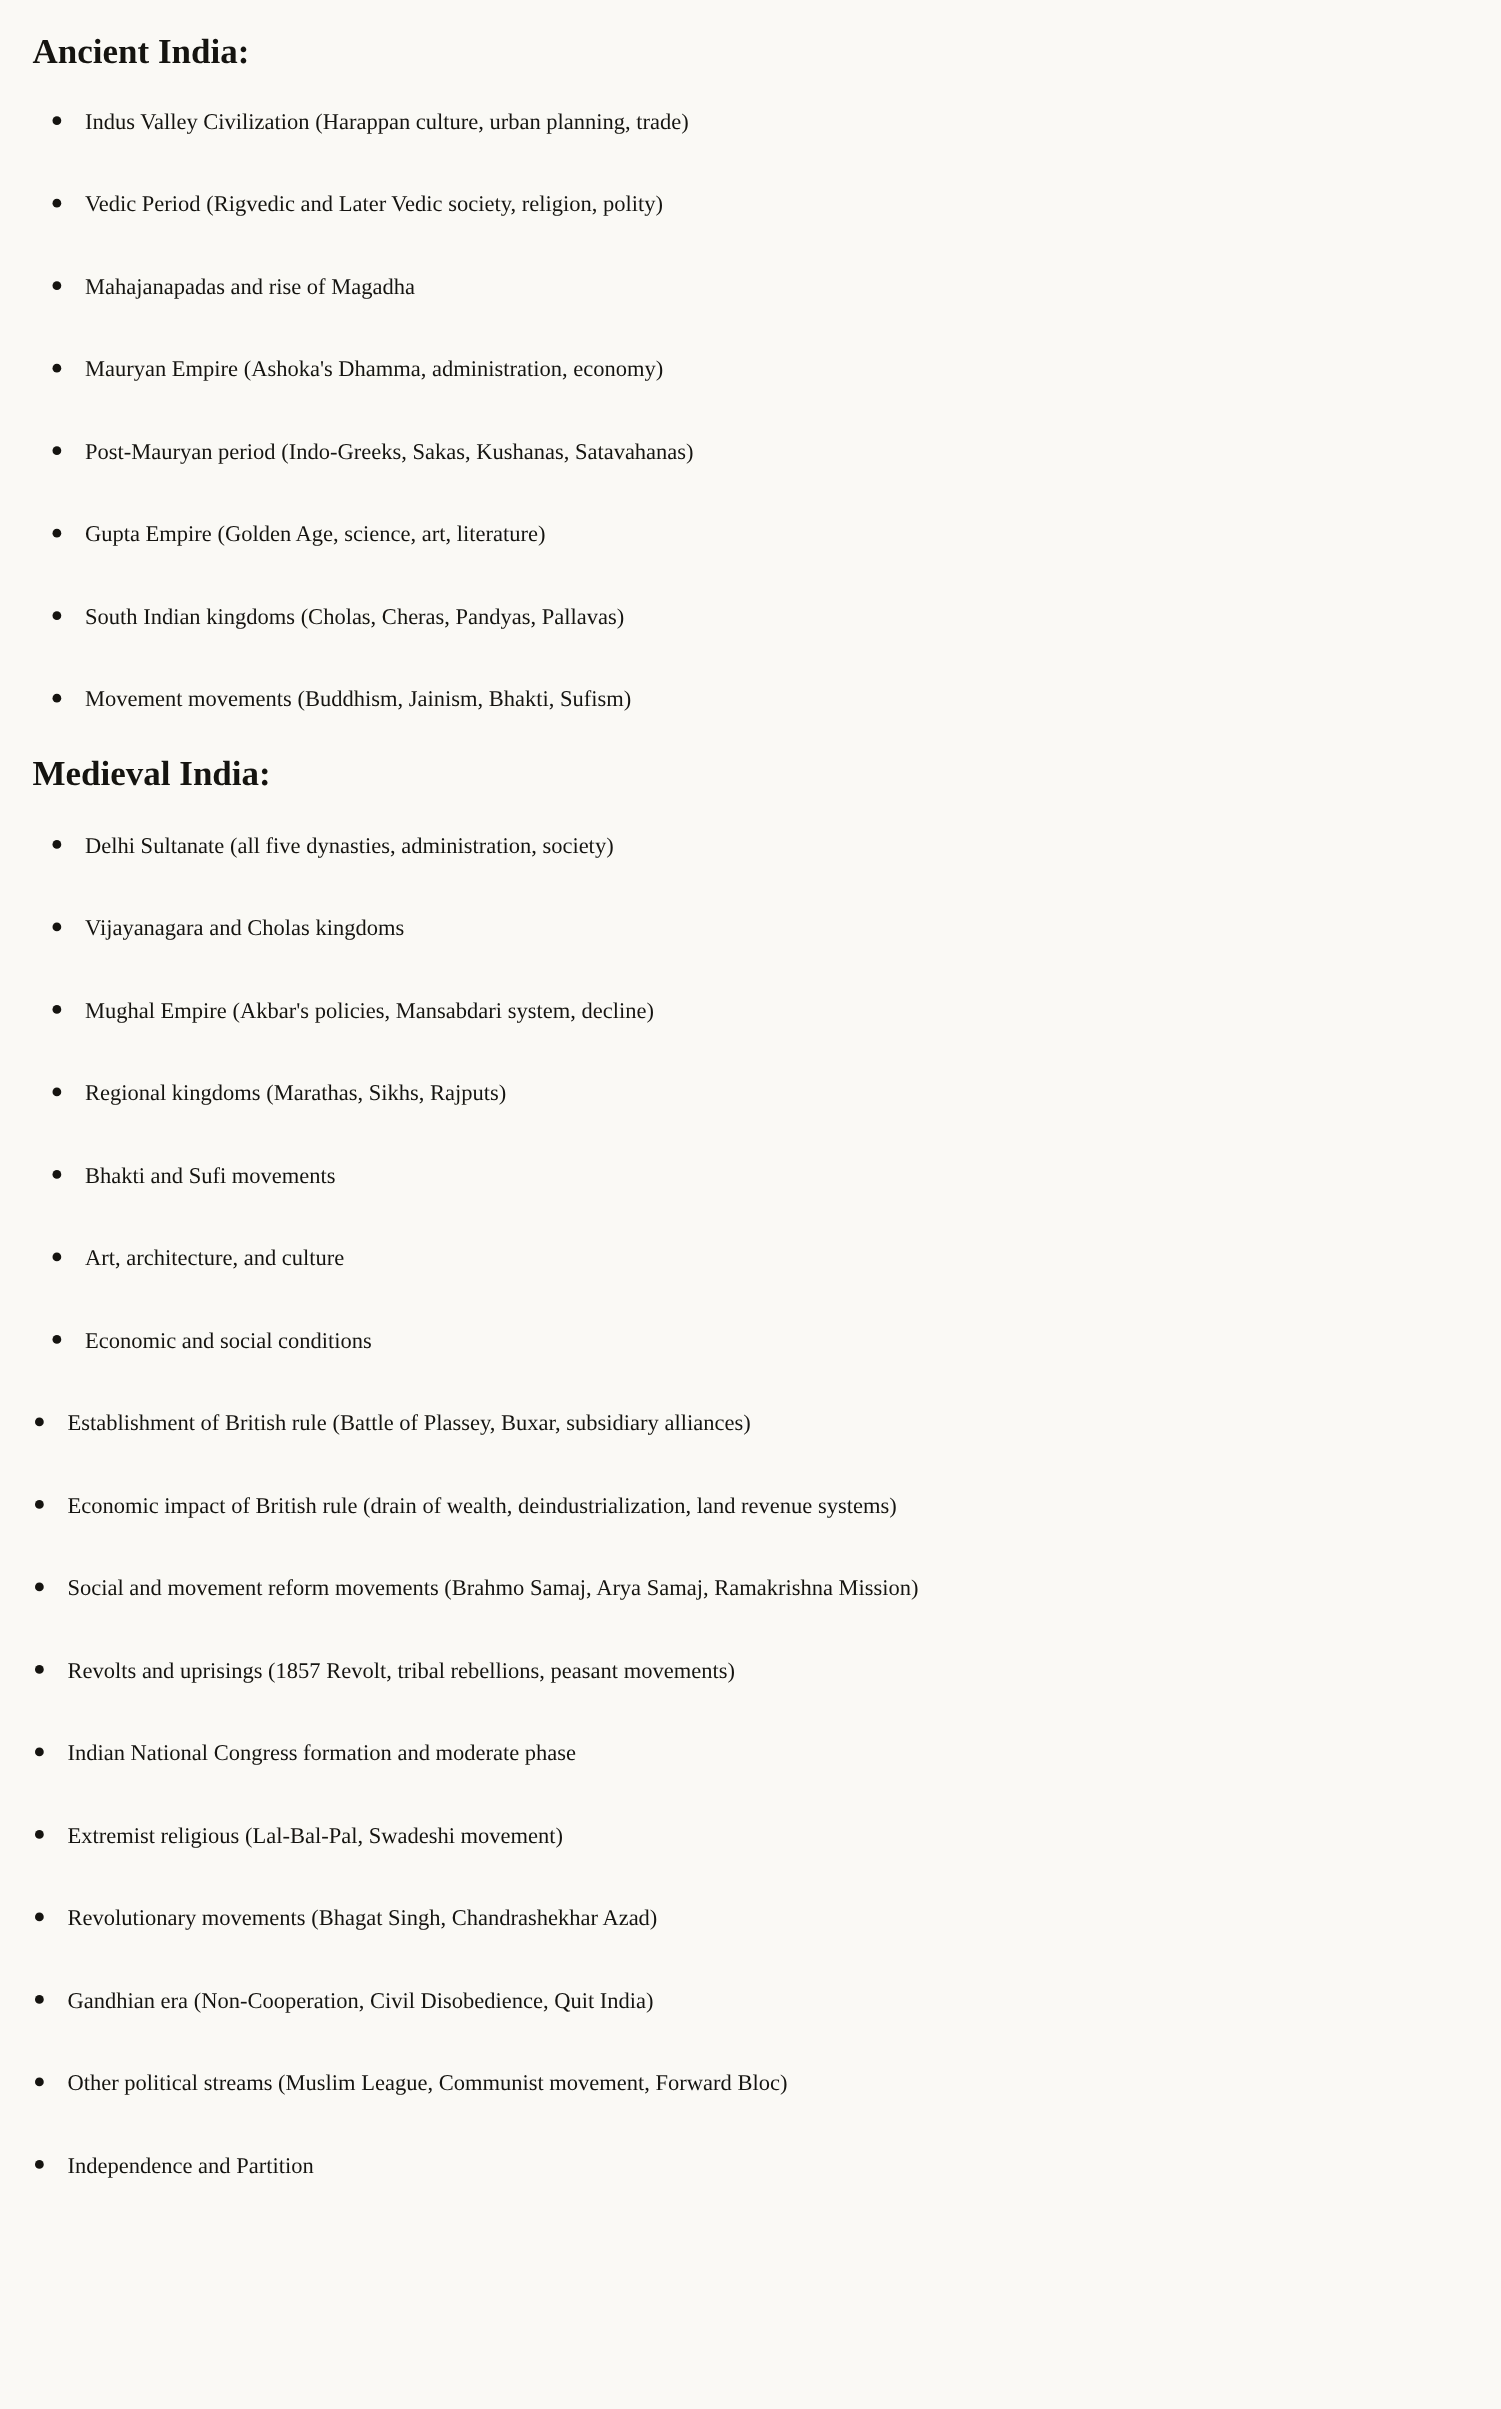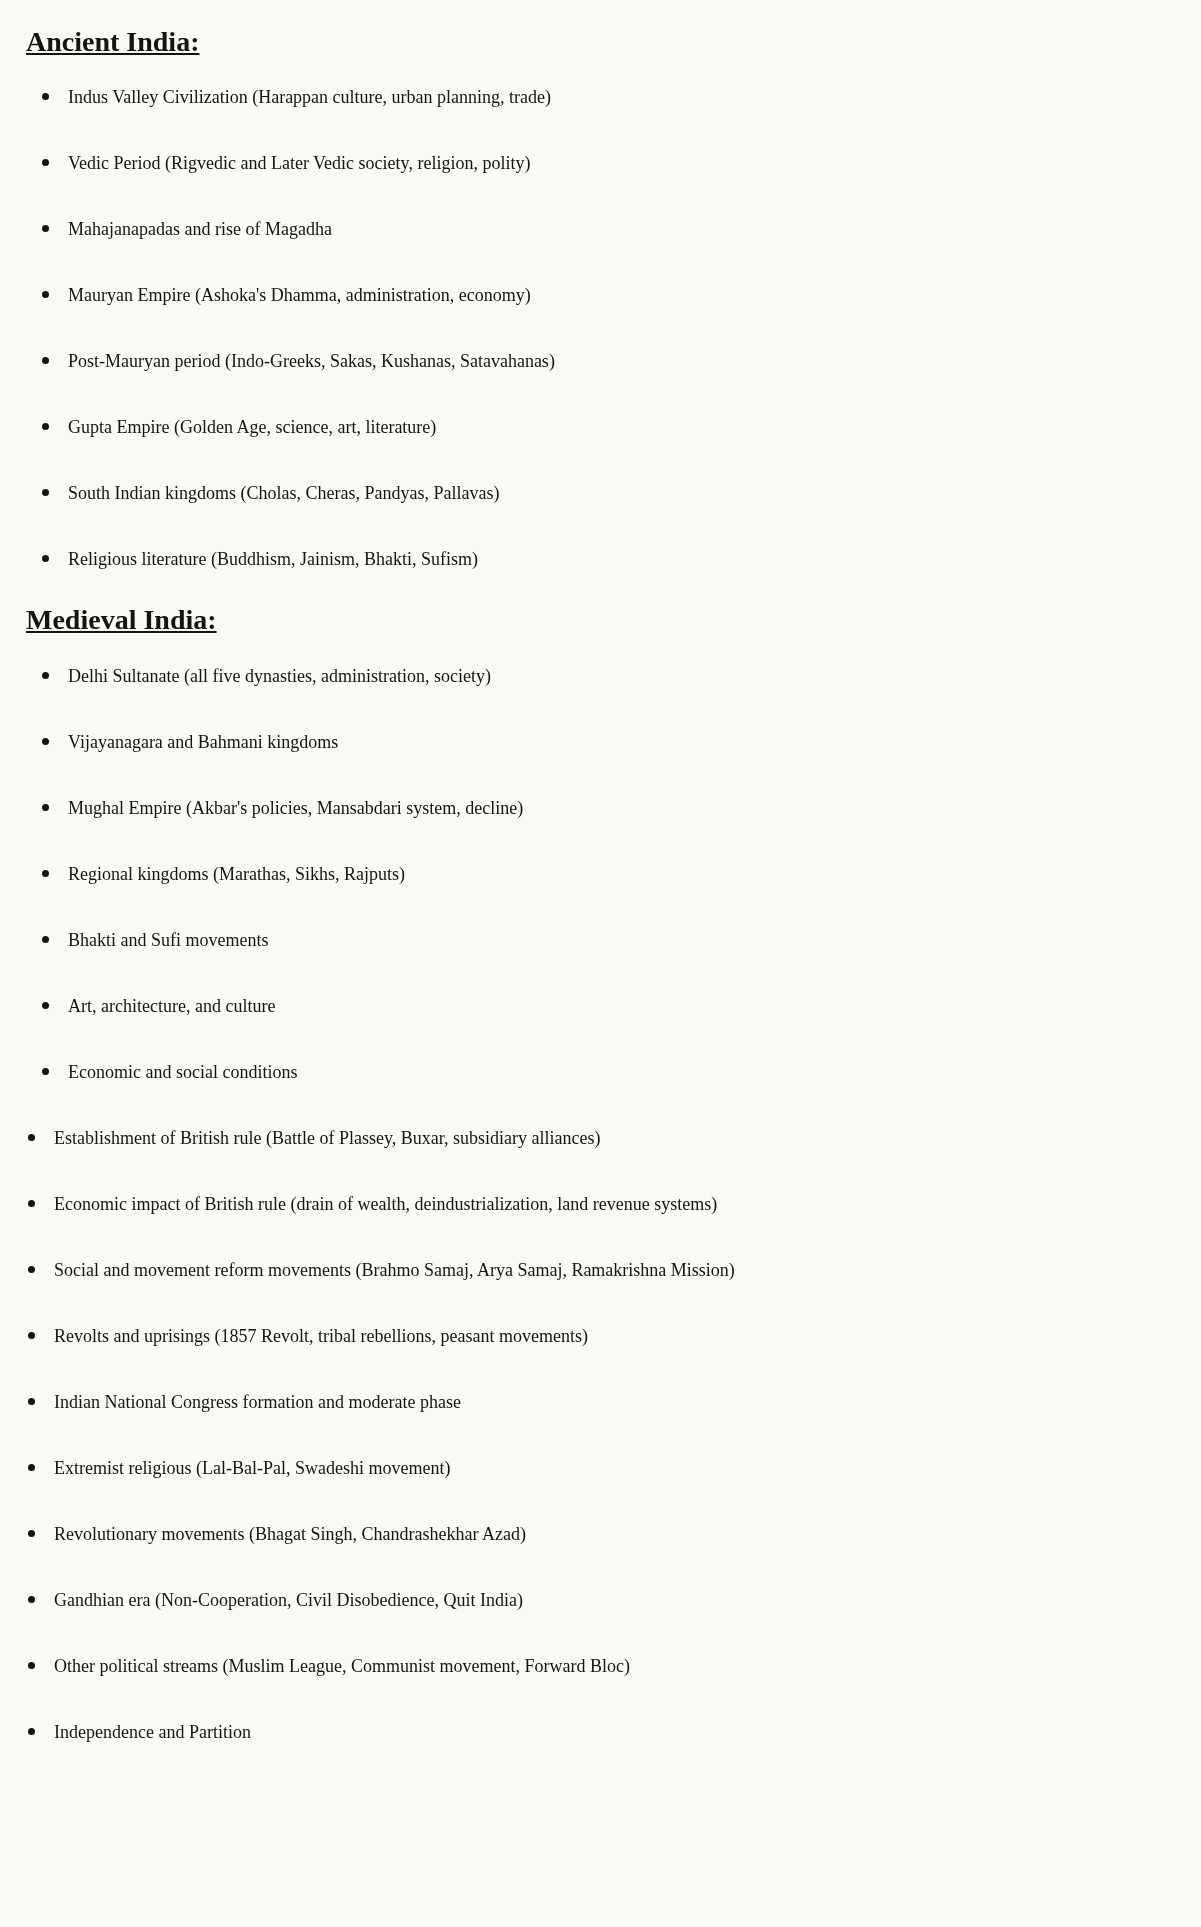--- a/index.html
+++ b/index.html
@@ -23,21 +23,20 @@
     line-height: 1.25;
     font-weight: 700;
     margin: 6px 0 10px 6px;
     letter-spacing: -0.2px;
   }
   h2 {
     font-size: 28px;
     line-height: 1.3;
     font-weight: 700;
     margin: 16px 0 14px 0;
-    text-decoration: underline;
   }
   section.indented h2 {
     margin-left: 12px;
   }
   ul {
     margin: 0;
     padding: 0 0 0 34px;
     list-style: disc outside;
   }
   section.indented ul {
@@ -63,29 +62,29 @@
   <section class="indented">
     <h2>Ancient India:</h2>
     <ul>
       <li>Indus Valley Civilization (Harappan culture, urban planning, trade)</li>
       <li>Vedic Period (Rigvedic and Later Vedic society, religion, polity)</li>
       <li>Mahajanapadas and rise of Magadha</li>
       <li>Mauryan Empire (Ashoka's Dhamma, administration, economy)</li>
       <li>Post-Mauryan period (Indo-Greeks, Sakas, Kushanas, Satavahanas)</li>
       <li>Gupta Empire (Golden Age, science, art, literature)</li>
       <li>South Indian kingdoms (Cholas, Cheras, Pandyas, Pallavas)</li>
-      <li>Religious literature (Buddhism, Jainism, Bhakti, Sufism)</li>
+      <li>Movement movements (Buddhism, Jainism, Bhakti, Sufism)</li>
     </ul>
   </section>
 
   <section class="indented">
     <h2>Medieval India:</h2>
     <ul>
       <li>Delhi Sultanate (all five dynasties, administration, society)</li>
-      <li>Vijayanagara and Bahmani kingdoms</li>
+      <li>Vijayanagara and Cholas kingdoms</li>
       <li>Mughal Empire (Akbar's policies, Mansabdari system, decline)</li>
       <li>Regional kingdoms (Marathas, Sikhs, Rajputs)</li>
       <li>Bhakti and Sufi movements</li>
       <li>Art, architecture, and culture</li>
       <li>Economic and social conditions</li>
     </ul>
   </section>
 
   <section>
     <ul>

